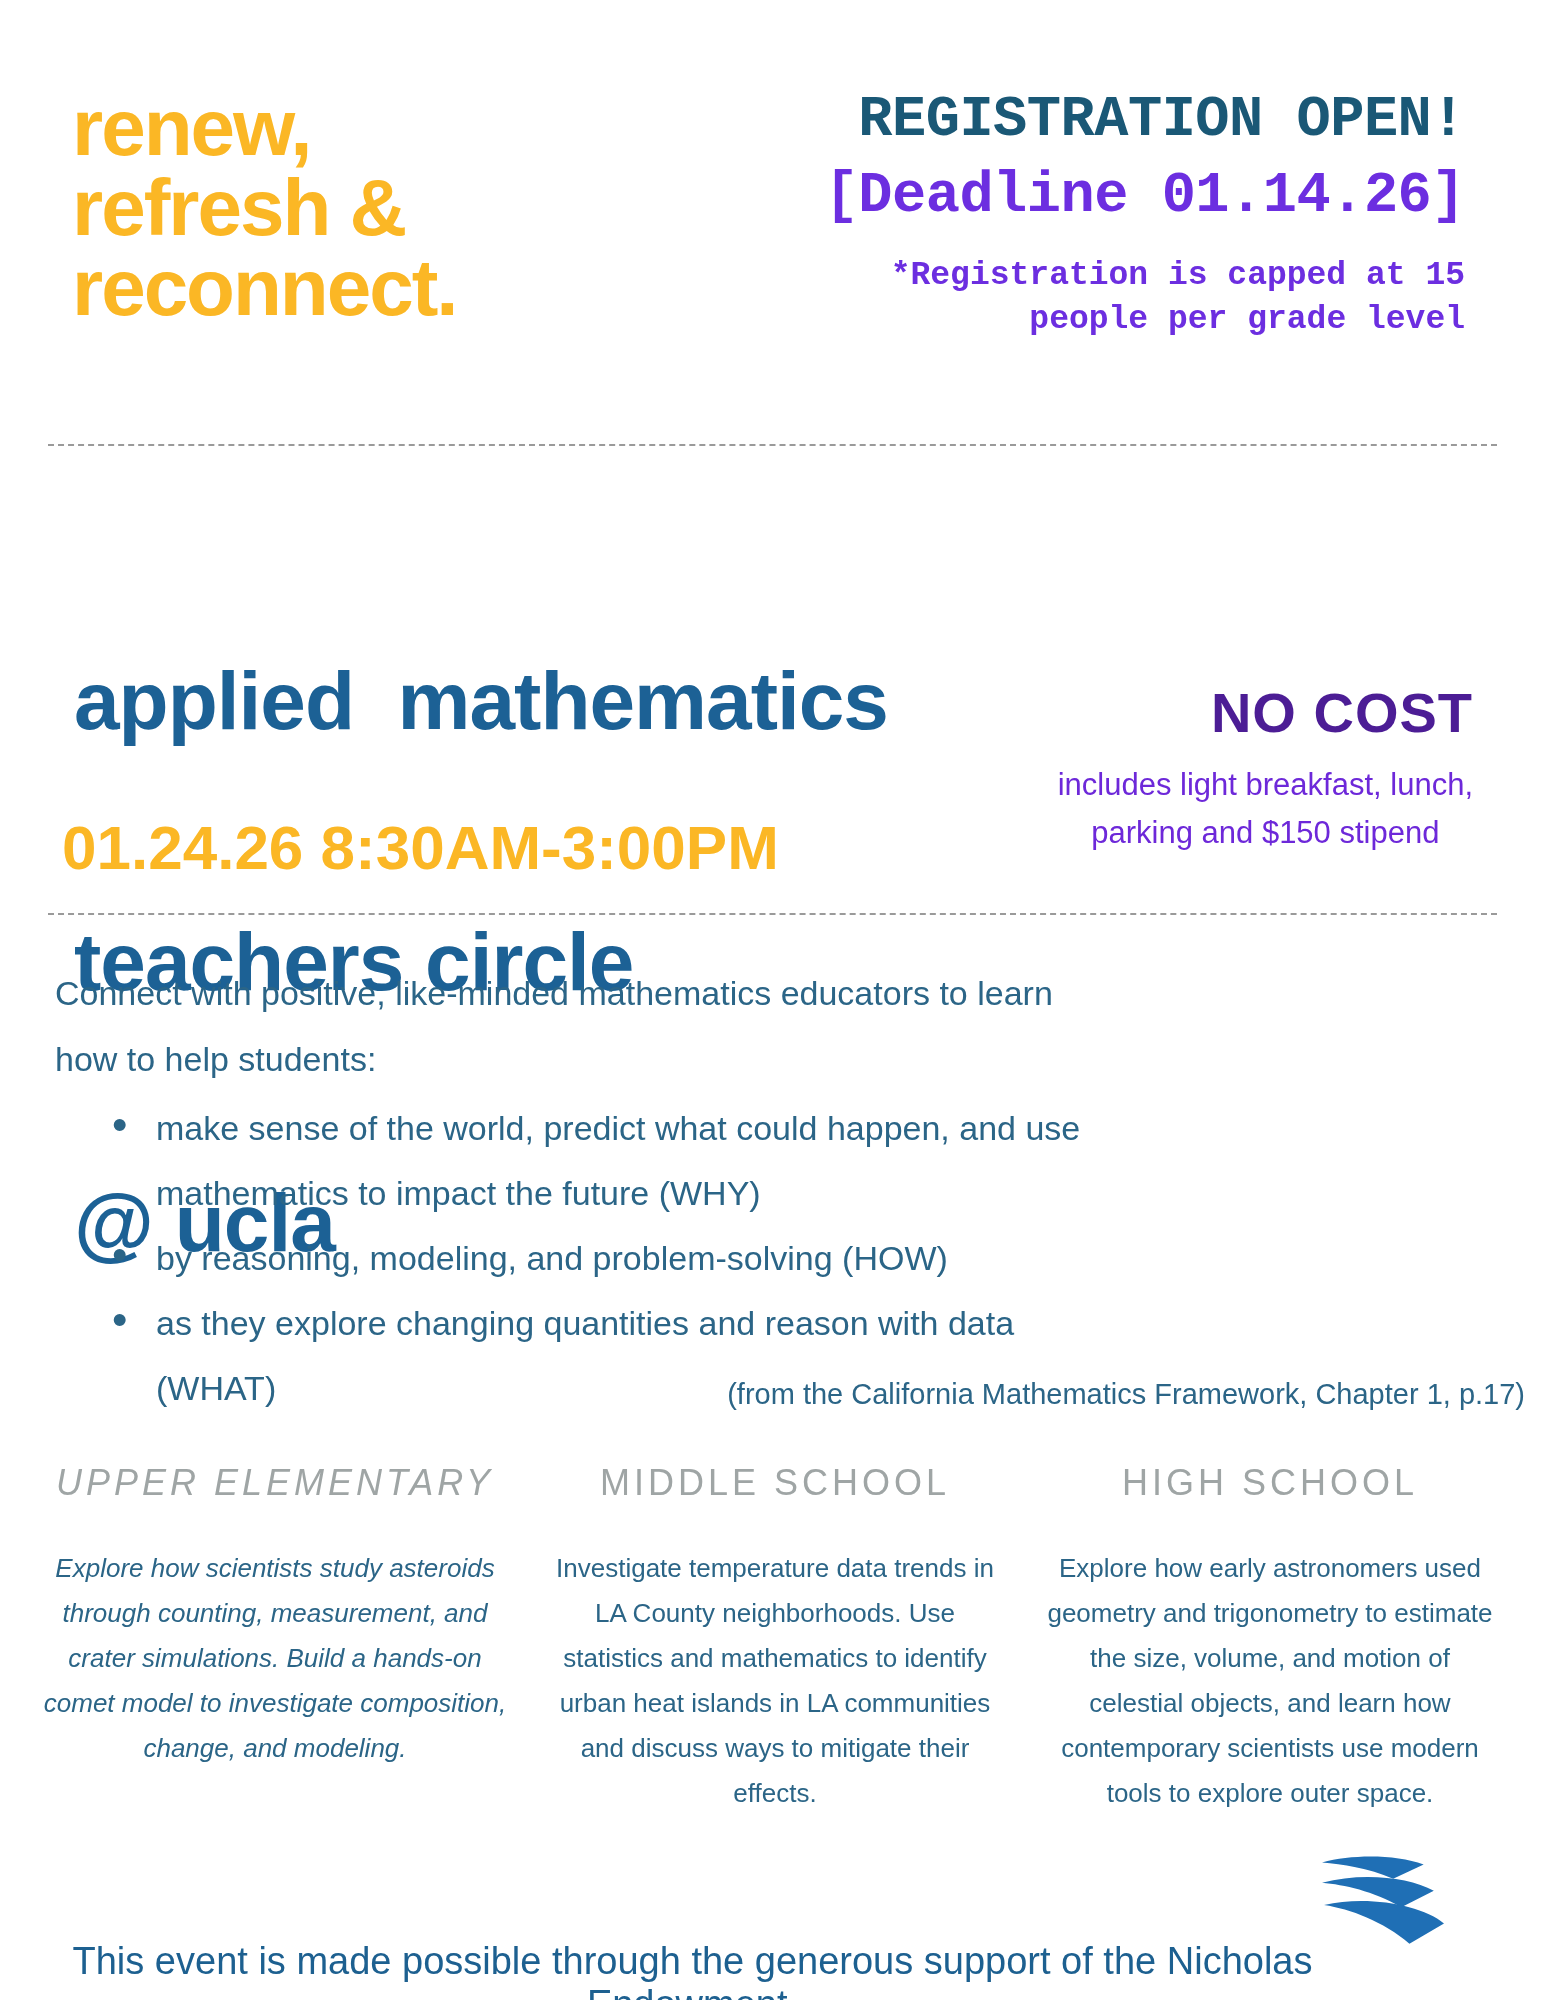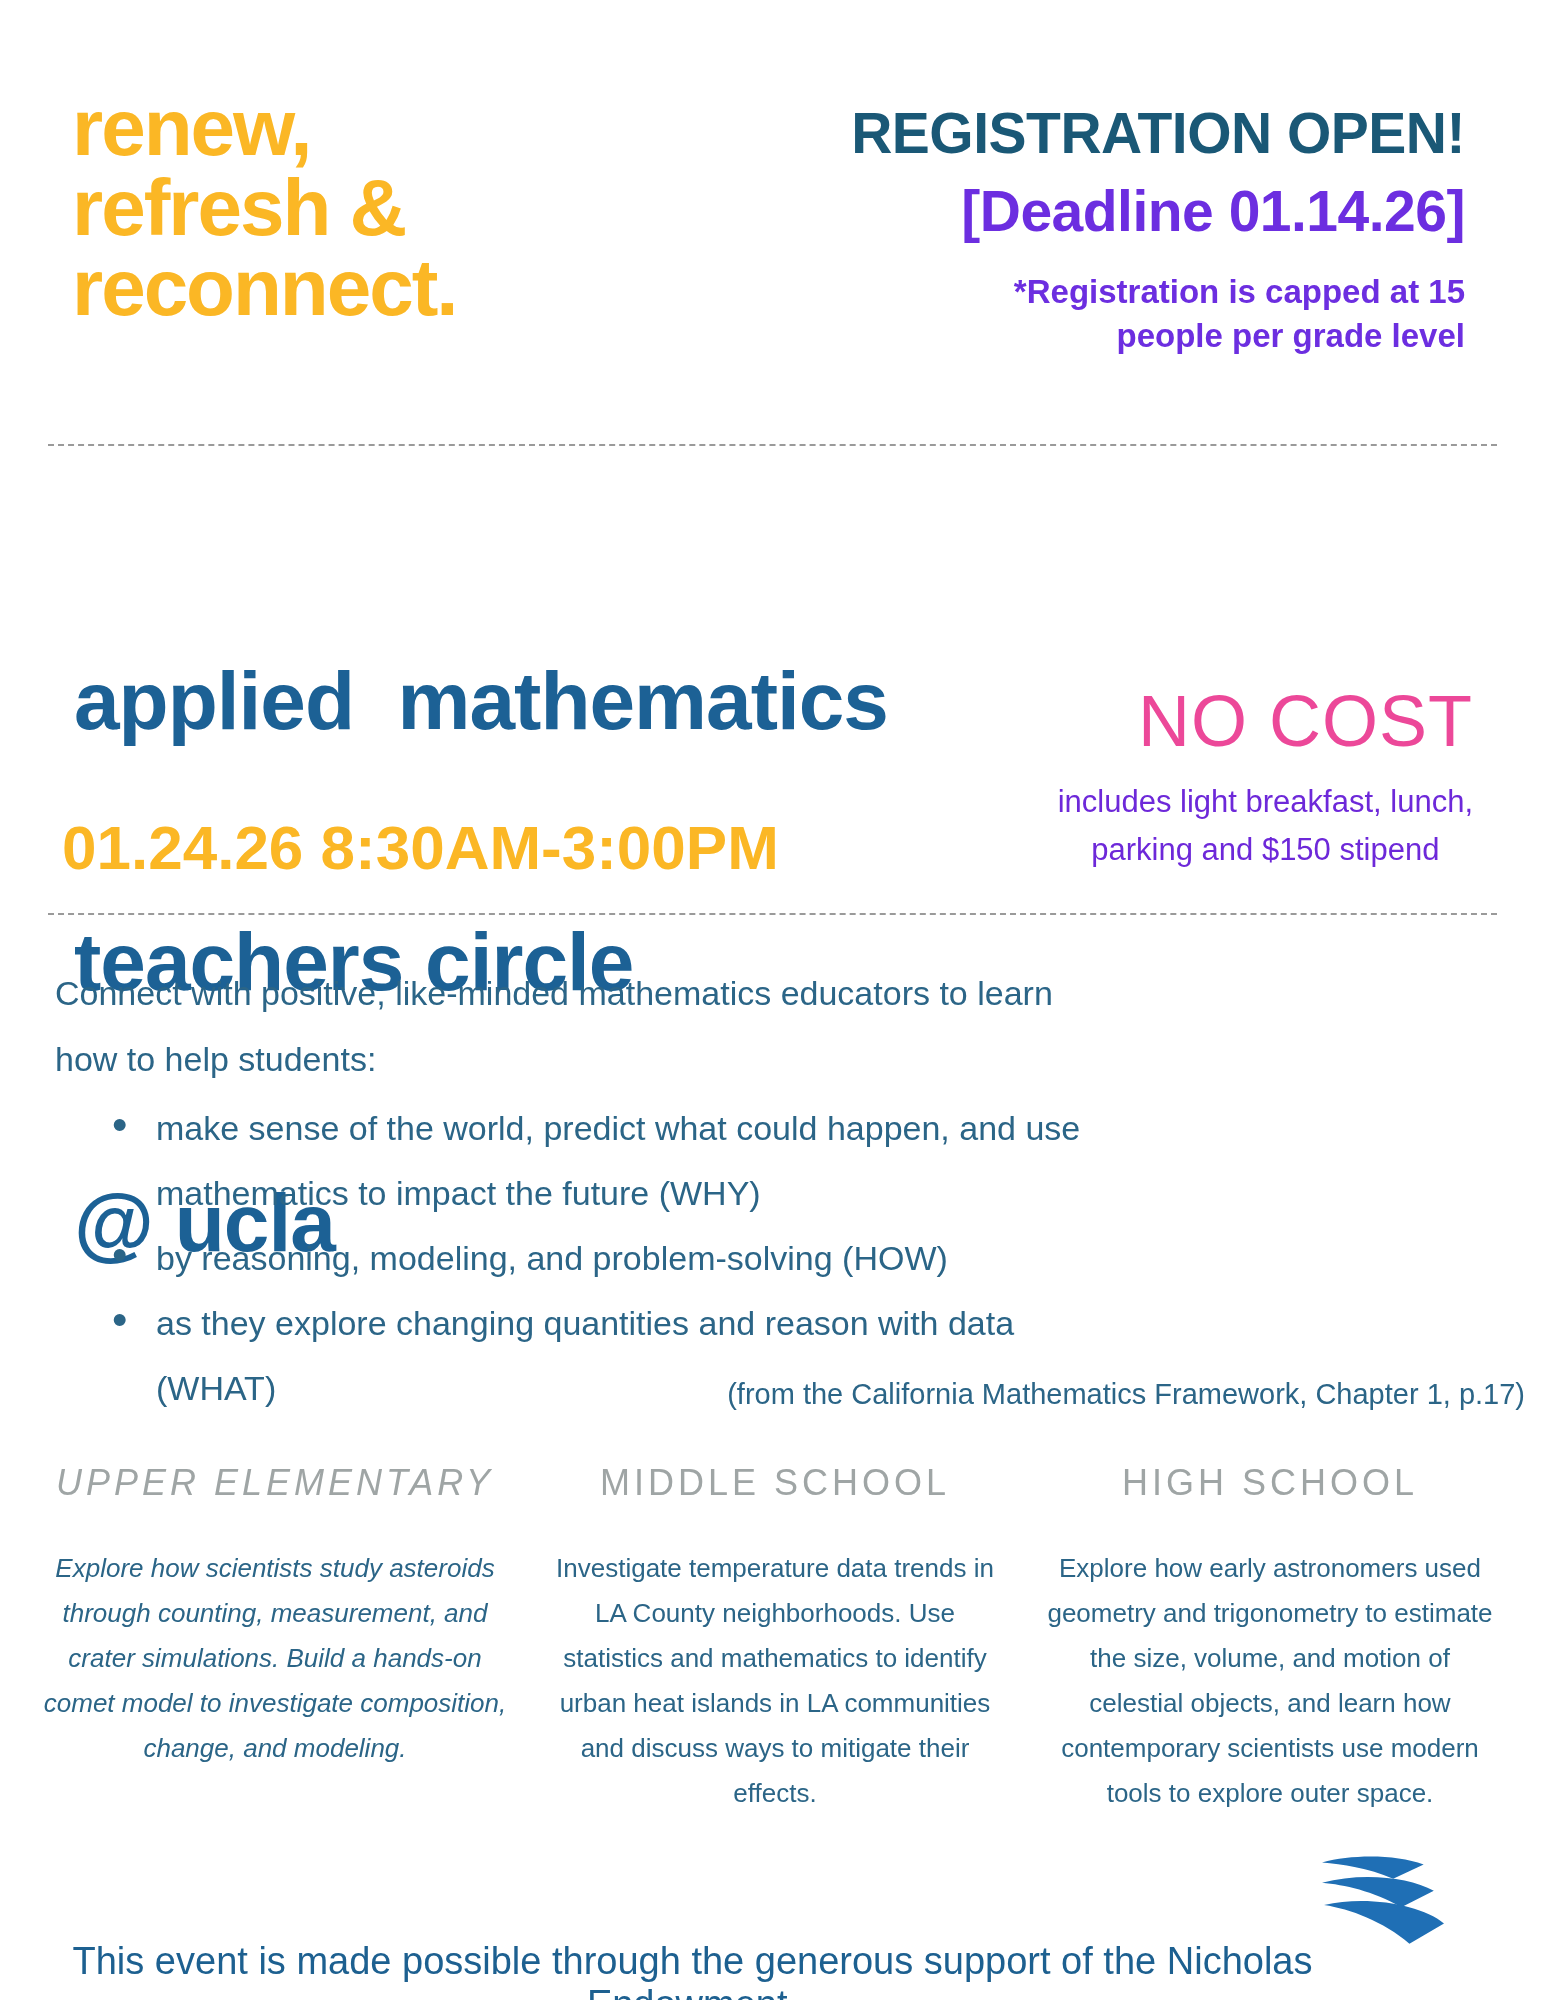--- a/index.html
+++ b/index.html
@@ -8,21 +8,21 @@
     background:#ffffff; overflow:hidden;
     font-family:"Liberation Sans", sans-serif;
   }
 
   
   .tagline {
     position:absolute; left:72px; top:88px;
     font-size:80px; line-height:80px; font-weight:800;
     letter-spacing:-2px; color:#FBB725;
   }
-  .reg-block { position:absolute; right:80px; top:100px; text-align:right; }
+  .reg-block { position:absolute; right:80px; top:88px; text-align:right;font-family:Liberation Mono, monospace; }
   .reg-open { font-size:57px; font-weight:800; color:#1A5876; letter-spacing:-0.5px; }
   .reg-deadline { font-size:57px; font-weight:800; color:#6C2EE0; margin-top:12px; letter-spacing:-0.5px; }
   .reg-note {
     display:inline-block; text-align:right; margin-top:26px;
     font-size:33px; line-height:44px; font-weight:700; color:#6C2EE0;
   }
 
   .divider { position:absolute; left:48px; width:1449px; border-top:2px dashed #9a9a9a; }
   .divider1 { top:444px; }
   .divider2 { top:913px; }
@@ -31,21 +31,21 @@
   .event-title {
     position:absolute; left:74px; top:483px;
     font-size:82px; line-height:87px; font-weight:800;
     letter-spacing:-1px; color:#1C6195; white-space:pre;
   }
   .event-date {
     position:absolute; left:62px; top:812px;
     font-size:62px; font-weight:800; color:#FBB725; letter-spacing:0;
   }
   .cost-block { position:absolute; right:72px; top:680px; text-align:right; }
-  .no-cost { font-size:72px; font-weight:400; color:#ec4899; letter-spacing:1px; }
+  .no-cost { font-size:56px; font-weight:700; color:#4c1d95; letter-spacing:1px; }
   .cost-details {
     display:inline-block; text-align:center; margin-top:16px;
     font-size:31px; line-height:48px; color:#6d28d9; font-weight:400;
   }
 
   
   .intro {
     position:absolute; left:55px; top:960px;
     font-size:34px; line-height:66px; color:#2B6587;
   }

